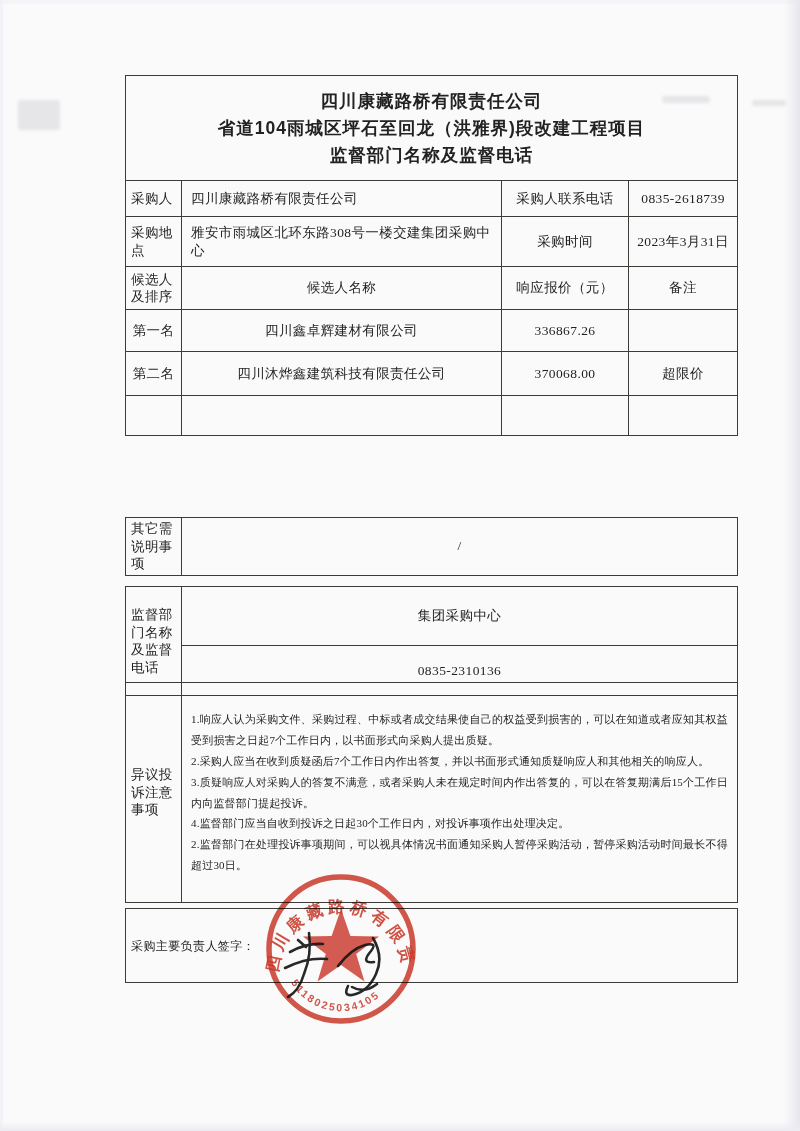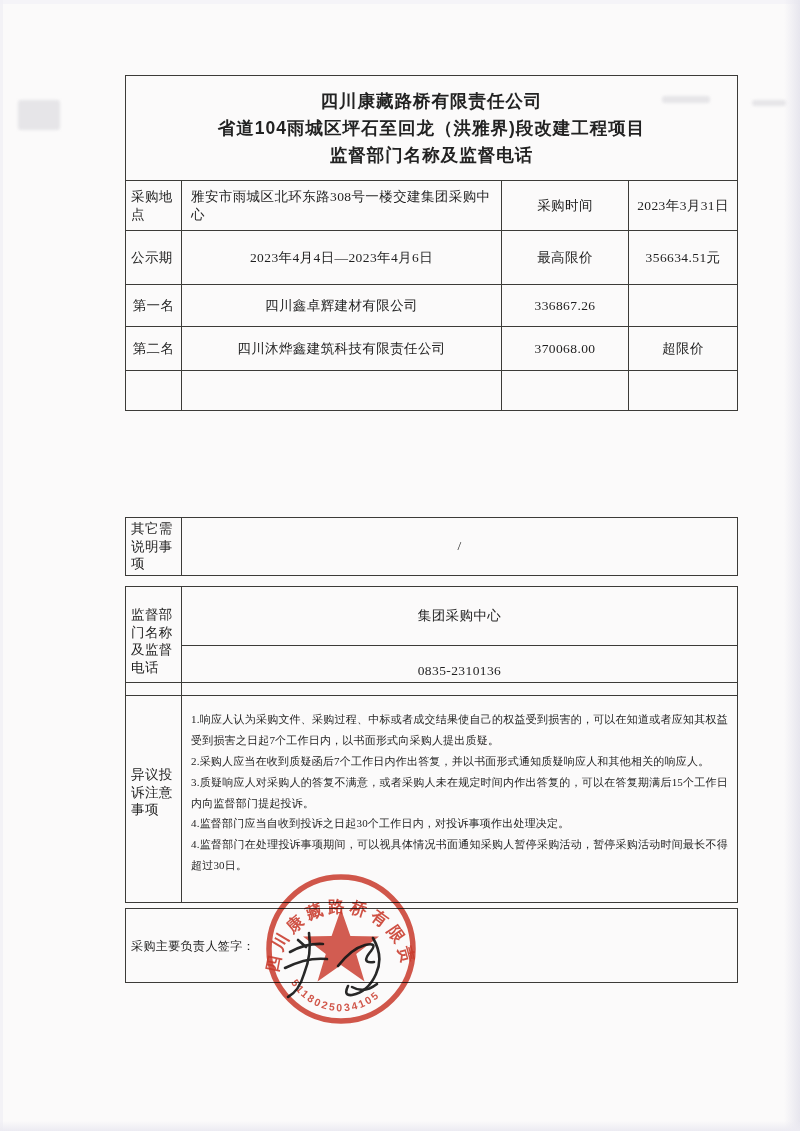--- a/index.html
+++ b/index.html
@@ -56,30 +56,36 @@
     </colgroup>
   <tbody>
       <tr>
     <td colspan="4" class="title-cell" style="height:100px;">
       <div class="title-line">四川康藏路桥有限责任公司</div>
       <div class="title-line">省道104雨城区坪石至回龙（洪雅界)段改建工程项目</div>
       <div class="title-line">监督部门名称及监督电话</div>
     </td>
   </tr>
   <tr>
+    <td class="lbl" style="height:31px;">采购人</td>
+    <td class="l">四川康藏路桥有限责任公司</td>
+    <td class="c">采购人联系电话</td>
+    <td class="c">0835-2618739</td>
+  </tr>
+  <tr>
     <td class="lbl" style="height:45px;">采购地点</td>
     <td class="l">雅安市雨城区北环东路308号一楼交建集团采购中心</td>
     <td class="c">采购时间</td>
     <td class="c">2023年3月31日</td>
   </tr>
   <tr>
-    <td class="lbl" style="height:49px;">公示期</td>
-    <td class="c">2023年4月4日—2023年4月6日</td>
-    <td class="c">最高限价</td>
-    <td class="c">356634.51元</td>
+    <td class="lbl" style="height:38px;">候选人及排序</td>
+    <td class="c">候选人名称</td>
+    <td class="c">响应报价（元）</td>
+    <td class="c">备注</td>
   </tr>
   <tr>
     <td class="c" style="height:37px;margin-left:36px;">第一名</td>
     <td class="c">四川鑫卓辉建材有限公司</td>
     <td class="c">336867.26</td>
     <td class="c"></td>
   </tr>
   <tr>
     <td class="c" style="height:39px;margin-top:24px;">第二名</td>
     <td class="c">四川沐烨鑫建筑科技有限责任公司</td>
@@ -130,21 +136,21 @@
       <col style="width:556px">
     </colgroup>
   <tbody>
       <tr>
     <td class="lbl" style="height:215px;">异议投诉注意事项</td>
     <td class="objection-text">
       <p>1.响应人认为采购文件、采购过程、中标或者成交结果使自己的权益受到损害的，可以在知道或者应知其权益受到损害之日起7个工作日内，以书面形式向采购人提出质疑。</p>
       <p>2.采购人应当在收到质疑函后7个工作日内作出答复，并以书面形式通知质疑响应人和其他相关的响应人。</p>
       <p>3.质疑响应人对采购人的答复不满意，或者采购人未在规定时间内作出答复的，可以在答复期满后15个工作日内向监督部门提起投诉。</p>
       <p>4.监督部门应当自收到投诉之日起30个工作日内，对投诉事项作出处理决定。</p>
-      <p>4.监督部门在处理投诉事项期间，可以视具体情况书面通知采购人暂停采购活动，暂停采购活动时间最长不得超过30日。</p>
+      <p>2.监督部门在处理投诉事项期间，可以视具体情况书面通知采购人暂停采购活动，暂停采购活动时间最长不得超过30日。</p>
     </td>
   </tr>
 </tbody>
   </table>
 
 <table class="sec" style="top:908px;">
   <colgroup>
       <col style="width:612px">
     </colgroup>
   <tbody>

